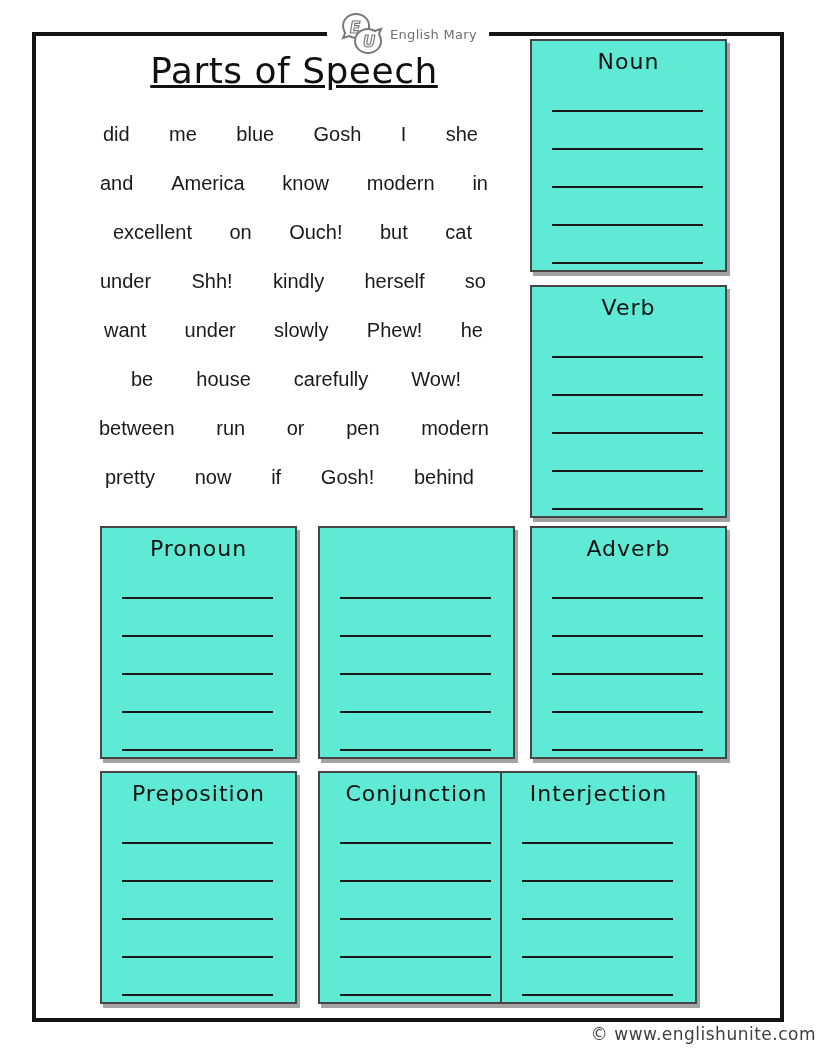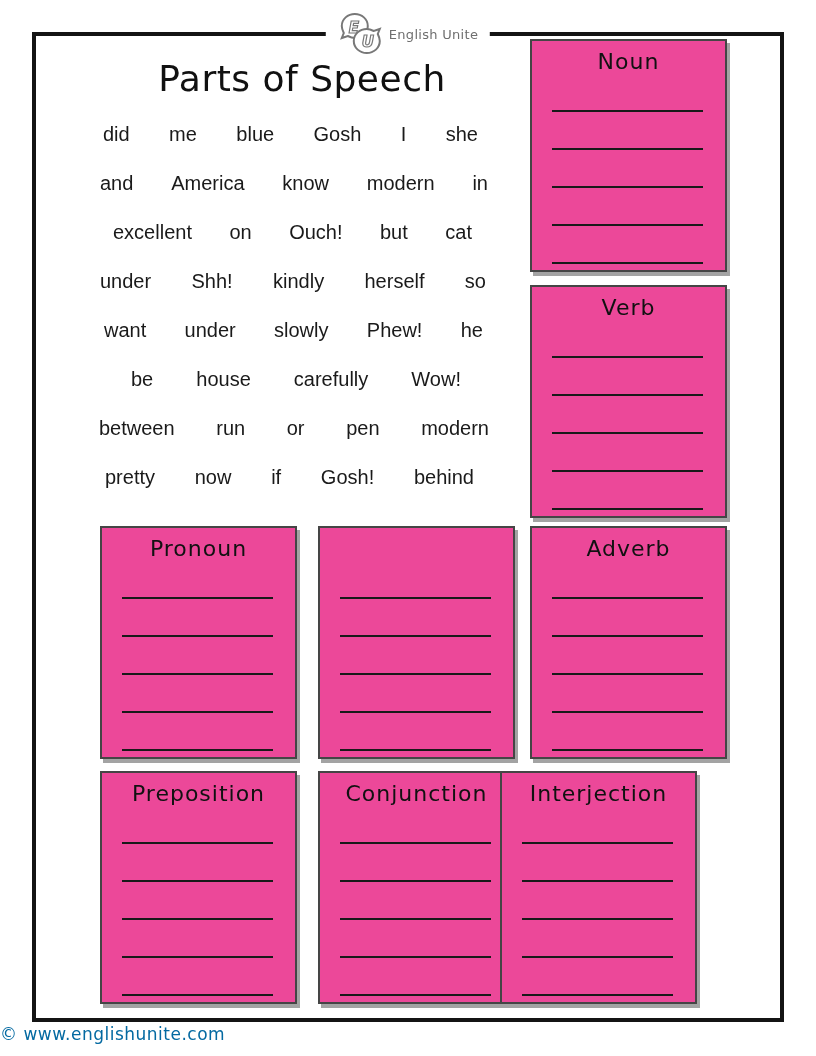--- a/index.html
+++ b/index.html
@@ -22,80 +22,81 @@
     position:absolute;top:11px;left:50%;transform:translateX(-50%);
     background:#ffffff;padding:0 12px;display:flex;align-items:center;gap:5px;
     z-index:3;height:46px;
   }
   .brand{
     font-size:13px;color:var(--logo-gray);letter-spacing:.3px;white-space:nowrap;
     font-family:"DejaVu Sans", sans-serif;
   }
   
   .page-title{
-    position:absolute;left:98px;top:50px;width:392px;margin:8px;
+    position:absolute;left:98px;top:50px;width:392px;margin:0;
     text-align:center;font-size:36px;font-weight:400;letter-spacing:.5px;color:#111;
     font-family:"DejaVu Sans", sans-serif;
+    text-decoration:underline;
   }
   
   .word-bank{
     position:absolute;left:98px;top:110px;width:392px;
     font-family:"Liberation Sans", sans-serif;font-size:20px;color:var(--ink);
   }
   .word-line{height:49px;display:flex;justify-content:space-between;align-items:center;gap:31px;}
   .word-line:nth-child(1){padding:0 12px 0 5px;}
   .word-line:nth-child(2){padding:0 2px;}
   .word-line:nth-child(3){padding:0 18px 0 15px;}
   .word-line:nth-child(4){padding:0 4px 0 2px;}
   .word-line:nth-child(5){padding:0 7px 0 6px;}
   .word-line:nth-child(6){padding:0 29px 0 33px;}
   .word-line:nth-child(7){padding:0 1px;}
   .word-line:nth-child(8){padding:0 16px 0 7px;}
   .word{white-space:nowrap;}
   
   .cat-box{
     position:absolute;width:197px;height:233px;box-sizing:border-box;
-    border:2px solid var(--box-border);background:#ec4899;
+    border:2px solid var(--box-border);background:#5eead4;
     box-shadow:3px 4px 0 var(--box-shadow);
   }
   .cat-title{
     text-align:center;margin-top:8px;font-size:22px;letter-spacing:1px;color:#111;
     font-family:"DejaVu Sans", sans-serif;
   }
   .cat-lines{position:absolute;left:20px;right:22px;top:33px;}
   .blank-slot{height:38px;display:flex;align-items:flex-end;}
   .blank-line{width:100%;height:0;border-bottom:2px solid #191919;}
   .pos-noun{left:530px;top:39px;}
   .pos-verb{left:530px;top:285px;}
   .pos-pronoun{left:100px;top:526px;}
   .pos-adjective{left:318px;top:526px;}
   .pos-adverb{left:530px;top:526px;}
   .pos-preposition{left:100px;top:771px;}
   .pos-conjunction{left:318px;top:771px;}
   .pos-interjection{left:500px;top:771px;}
   
   .footer{
-    position:absolute;left:0;right:0;top:1024px;text-align:left;
-    font-size:17px;color:#0369a1;letter-spacing:.5px;
+    position:absolute;left:0;right:0;top:1024px;text-align:right;
+    font-size:17px;color:#404040;letter-spacing:.5px;
     font-family:"DejaVu Sans", sans-serif;
   }
 </style>
 </head>
 <body>
 
 <div class="page-border"></div>
 
 <div class="logo-wrap">
   <svg width="46" height="44" viewBox="0 0 46 44">
     <path d="M30 14c0 7-6 12-13 12-3 0-5-1-7-2l-6 2 2-5c-1-2-2-4-2-7C4 7 10 2 17 2s13 5 13 12z" fill="#ffffff" stroke="#787878" stroke-width="2"></path>
     <text x="11" y="21" font-size="15" font-weight="bold" font-style="italic" fill="#ffffff" stroke="#787878" stroke-width="1.2">E</text>
     <path d="M16 29c0-7 6-12 13-12 3 0 5 1 7 2l6-2-2 5c1 2 2 4 2 7 0 7-6 12-13 12s-13-5-13-12z" fill="#ffffff" stroke="#787878" stroke-width="2"></path>
     <text x="24" y="35" font-size="15" font-weight="bold" font-style="italic" fill="#ffffff" stroke="#787878" stroke-width="1.2">U</text>
   </svg>
-  <span class="brand">English Unite</span>
+  <span class="brand">English Mary</span>
 </div>
 
 <h1 class="page-title">Parts of Speech</h1>
 
 <div class="word-bank" id="word-bank">
     <div class="word-line">
       <span class="word">did</span>
       <span class="word">me</span>
       <span class="word">blue</span>
       <span class="word">Gosh</span>

